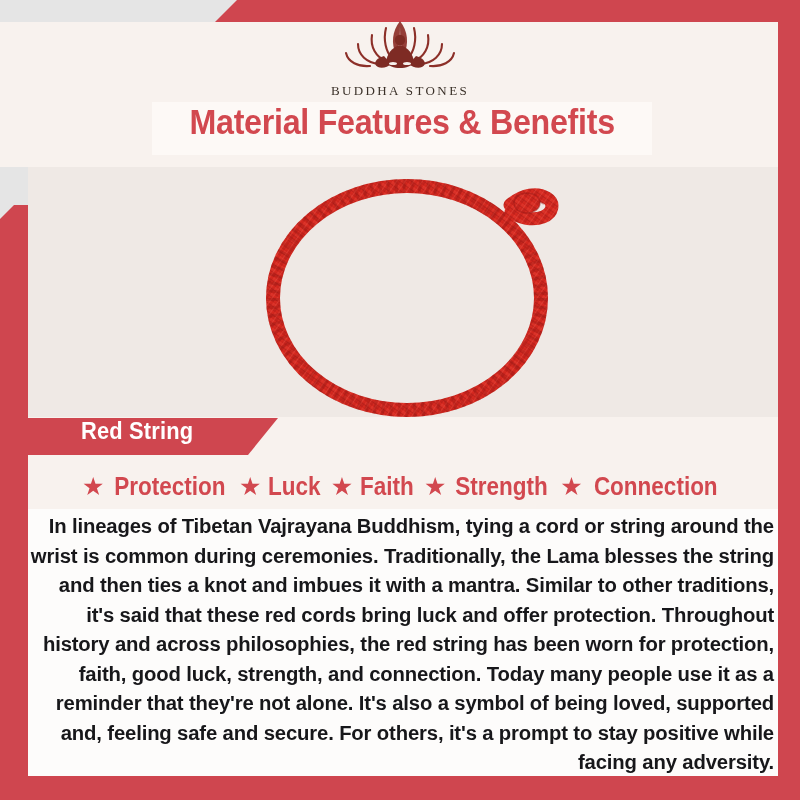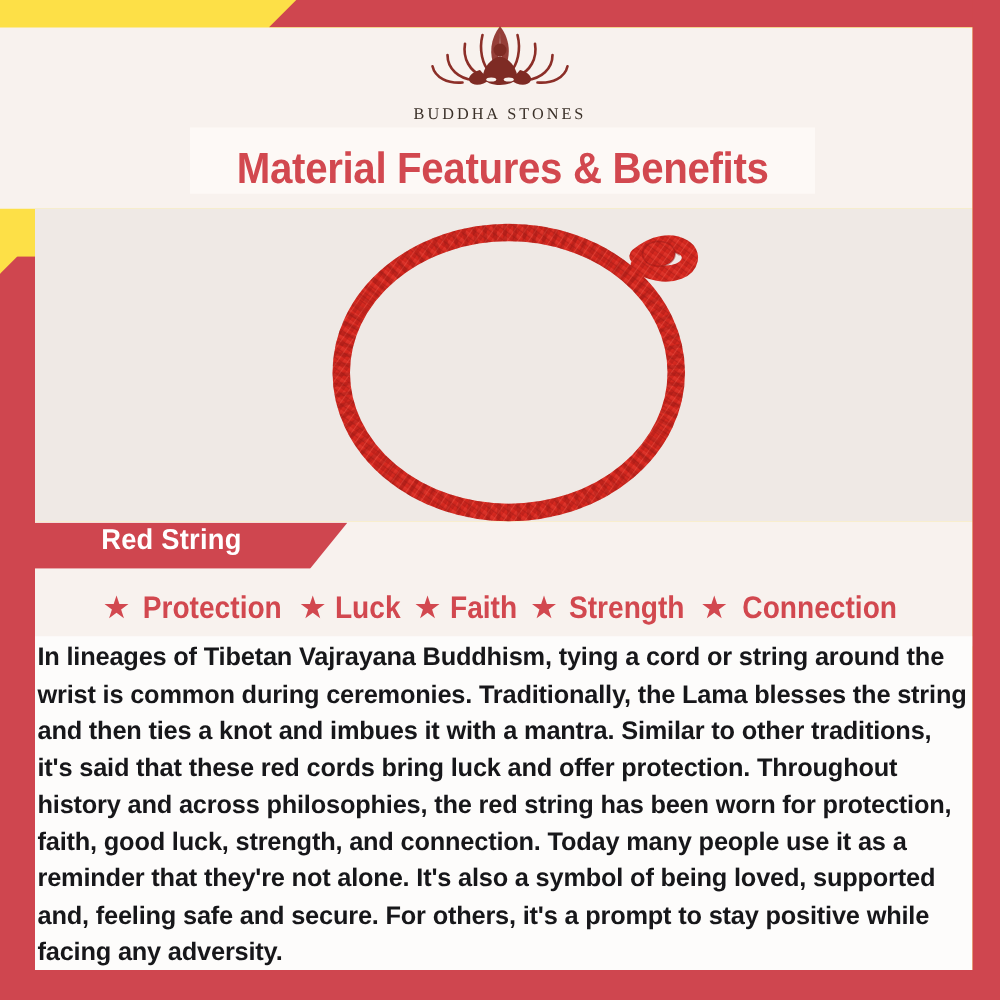--- a/index.html
+++ b/index.html
@@ -8,21 +8,21 @@
     width: 800px;
     height: 800px;
     overflow: hidden;
     font-family: "Liberation Sans", sans-serif;
   }
 
   #infographic {
     position: relative;
     width: 800px;
     height: 800px;
-    background: #fde047;
+    background: #e5e5e5;
     overflow: hidden;
   }
 
   
   .frame-top {
     position: absolute;
     top: 0; left: 215px; right: 0;
     height: 22px;
     background: #cf464f;
     clip-path: polygon(22px 0, 100% 0, 100% 100%, 0 100%);
@@ -92,21 +92,21 @@
     color: #3a3028;
   }
 
   
   .title-banner {
     position: absolute;
     top: 102px; left: 152px;
     width: 500px; height: 53px;
     background: #fdf9f6;
     display: flex;
-    align-items: flex-end;
+    align-items: flex-start;
     justify-content: center;
     z-index: 6;
   }
   .title-banner span {
     font-size: 35px;
     font-weight: bold;
     color: #d2484f;
     letter-spacing: -0.3px;
     transform: scaleX(0.92);
     white-space: nowrap;
@@ -175,20 +175,21 @@
   .body-text {
     position: absolute;
     top: 512px; left: 30px;
     width: 744px;
     font-size: 20.3px;
     font-weight: bold;
     line-height: 29.5px;
     color: #17171a;
     letter-spacing: -0.15px;
     z-index: 7;
+    text-align: right;
   }
 </style>
 </head>
 <body>
 
 <div id="infographic">
 
   <div class="panel-upper"></div>
   <div class="photo-area"></div>
   <div class="panel-lower"></div>

